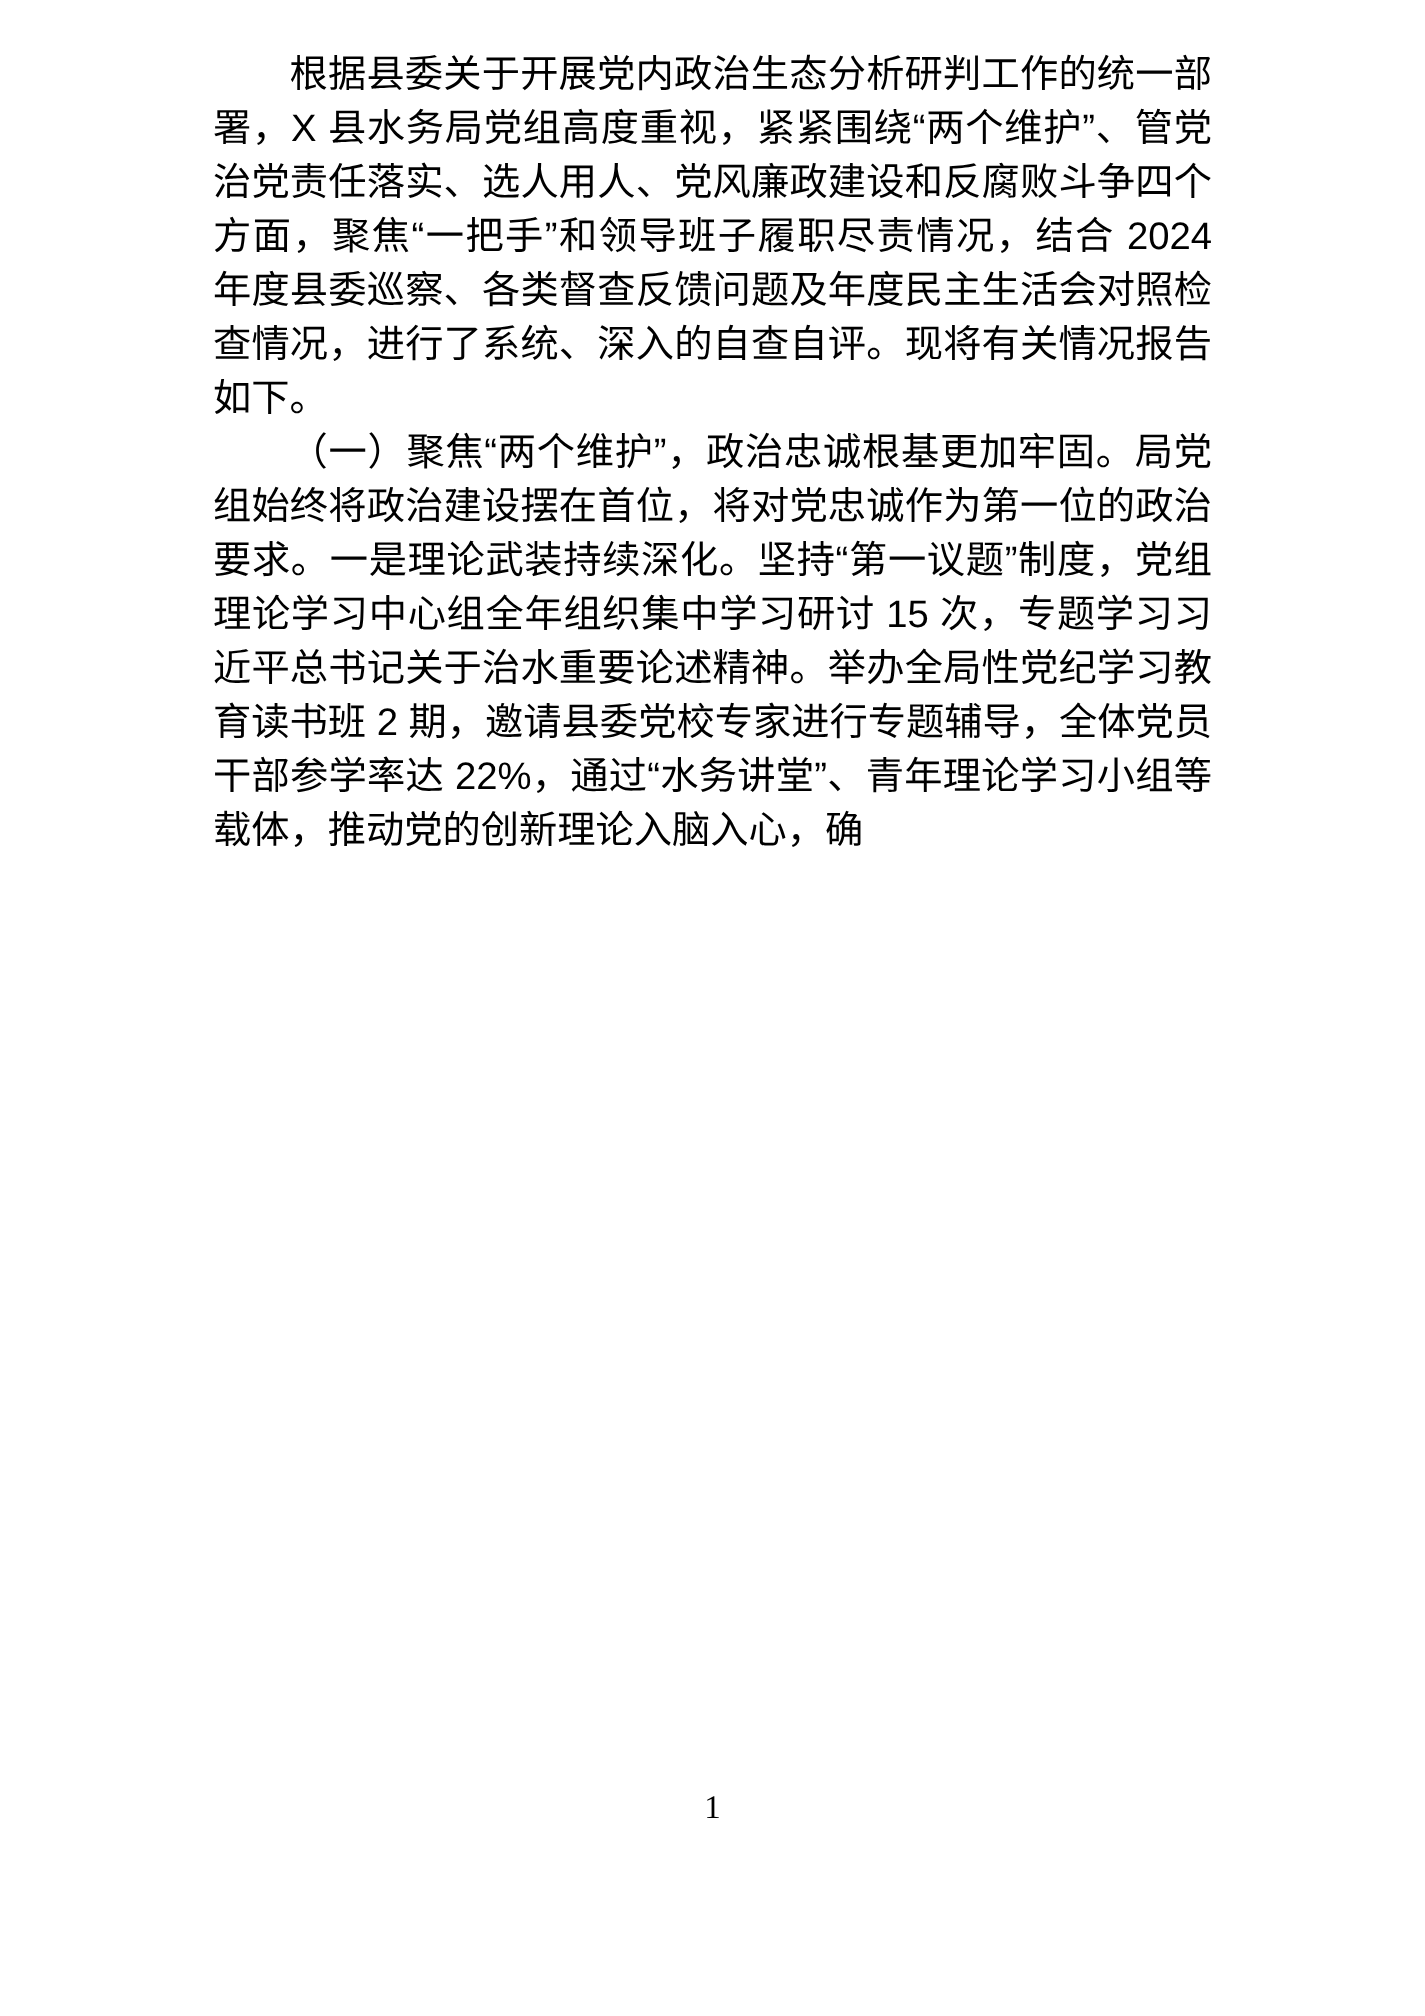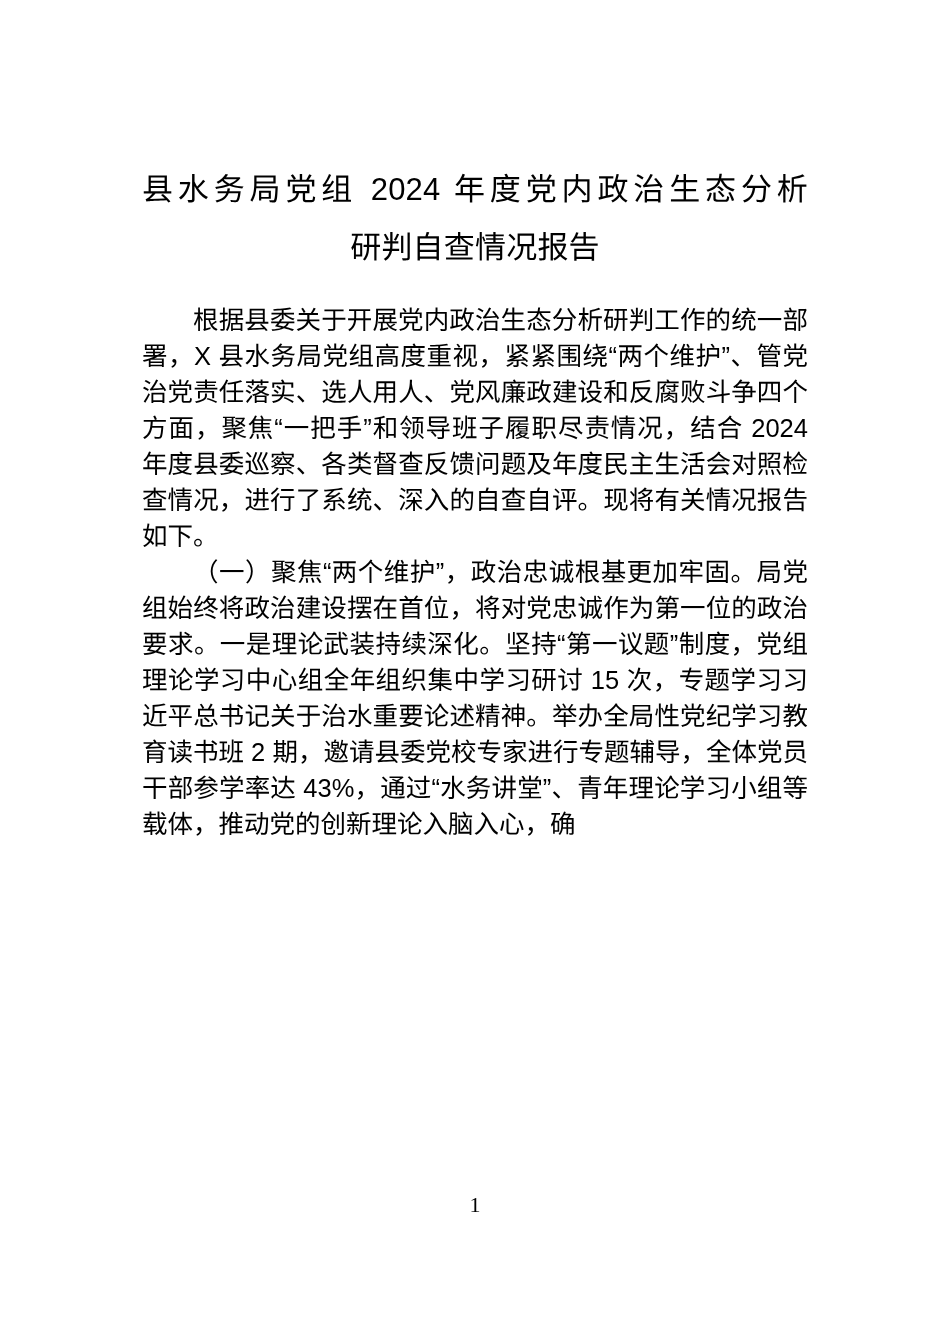--- a/index.html
+++ b/index.html
@@ -98,32 +98,28 @@
     color: #000000;
   }
 </style>
 </head>
 <body>
 
 <div class="page">
 
   <div class="content">
 
-    <h1 class="doc-title">
-      <span class="title-line-1">县水务局党组 2024 年度党内政治生态分析</span>
-      <span class="title-line-2">研判自查情况报告</span>
-    </h1>
 
     <div class="body-block">
 
       <p class="para indent">根据县委关于开展党内政治生态分析研判工作的统一部署，X 县水务局党组高度重视，紧紧围绕“两个维护”、管党治党责任落实、选人用人、党风廉政建设和反腐败斗争四个方面，聚焦“一把手”和领导班子履职尽责情况，结合 2024 年度县委巡察、各类督查反馈问题及年度民主生活会对照检查情况，进行了系统、深入的自查自评。现将有关情况报告如下。</p>
 
 
 
-      <p class="para indent">（一）聚焦“两个维护”，政治忠诚根基更加牢固。局党组始终将政治建设摆在首位，将对党忠诚作为第一位的政治要求。一是理论武装持续深化。坚持“第一议题”制度，党组理论学习中心组全年组织集中学习研讨 15 次，专题学习习近平总书记关于治水重要论述精神。举办全局性党纪学习教育读书班 2 期，邀请县委党校专家进行专题辅导，全体党员干部参学率达 43%，通过“水务讲堂”、青年理论学习小组等载体，推动党的创新理论入脑入心，确</p>
+      <p class="para indent">（一）聚焦“两个维护”，政治忠诚根基更加牢固。局党组始终将政治建设摆在首位，将对党忠诚作为第一位的政治要求。一是理论武装持续深化。坚持“第一议题”制度，党组理论学习中心组全年组织集中学习研讨 15 次，专题学习习近平总书记关于治水重要论述精神。举办全局性党纪学习教育读书班 2 期，邀请县委党校专家进行专题辅导，全体党员干部参学率达 22%，通过“水务讲堂”、青年理论学习小组等载体，推动党的创新理论入脑入心，确</p>
 
     </div>
 
   </div>
 
   <div class="page-number">1</div>
 
 </div>
 
 </body></html>

